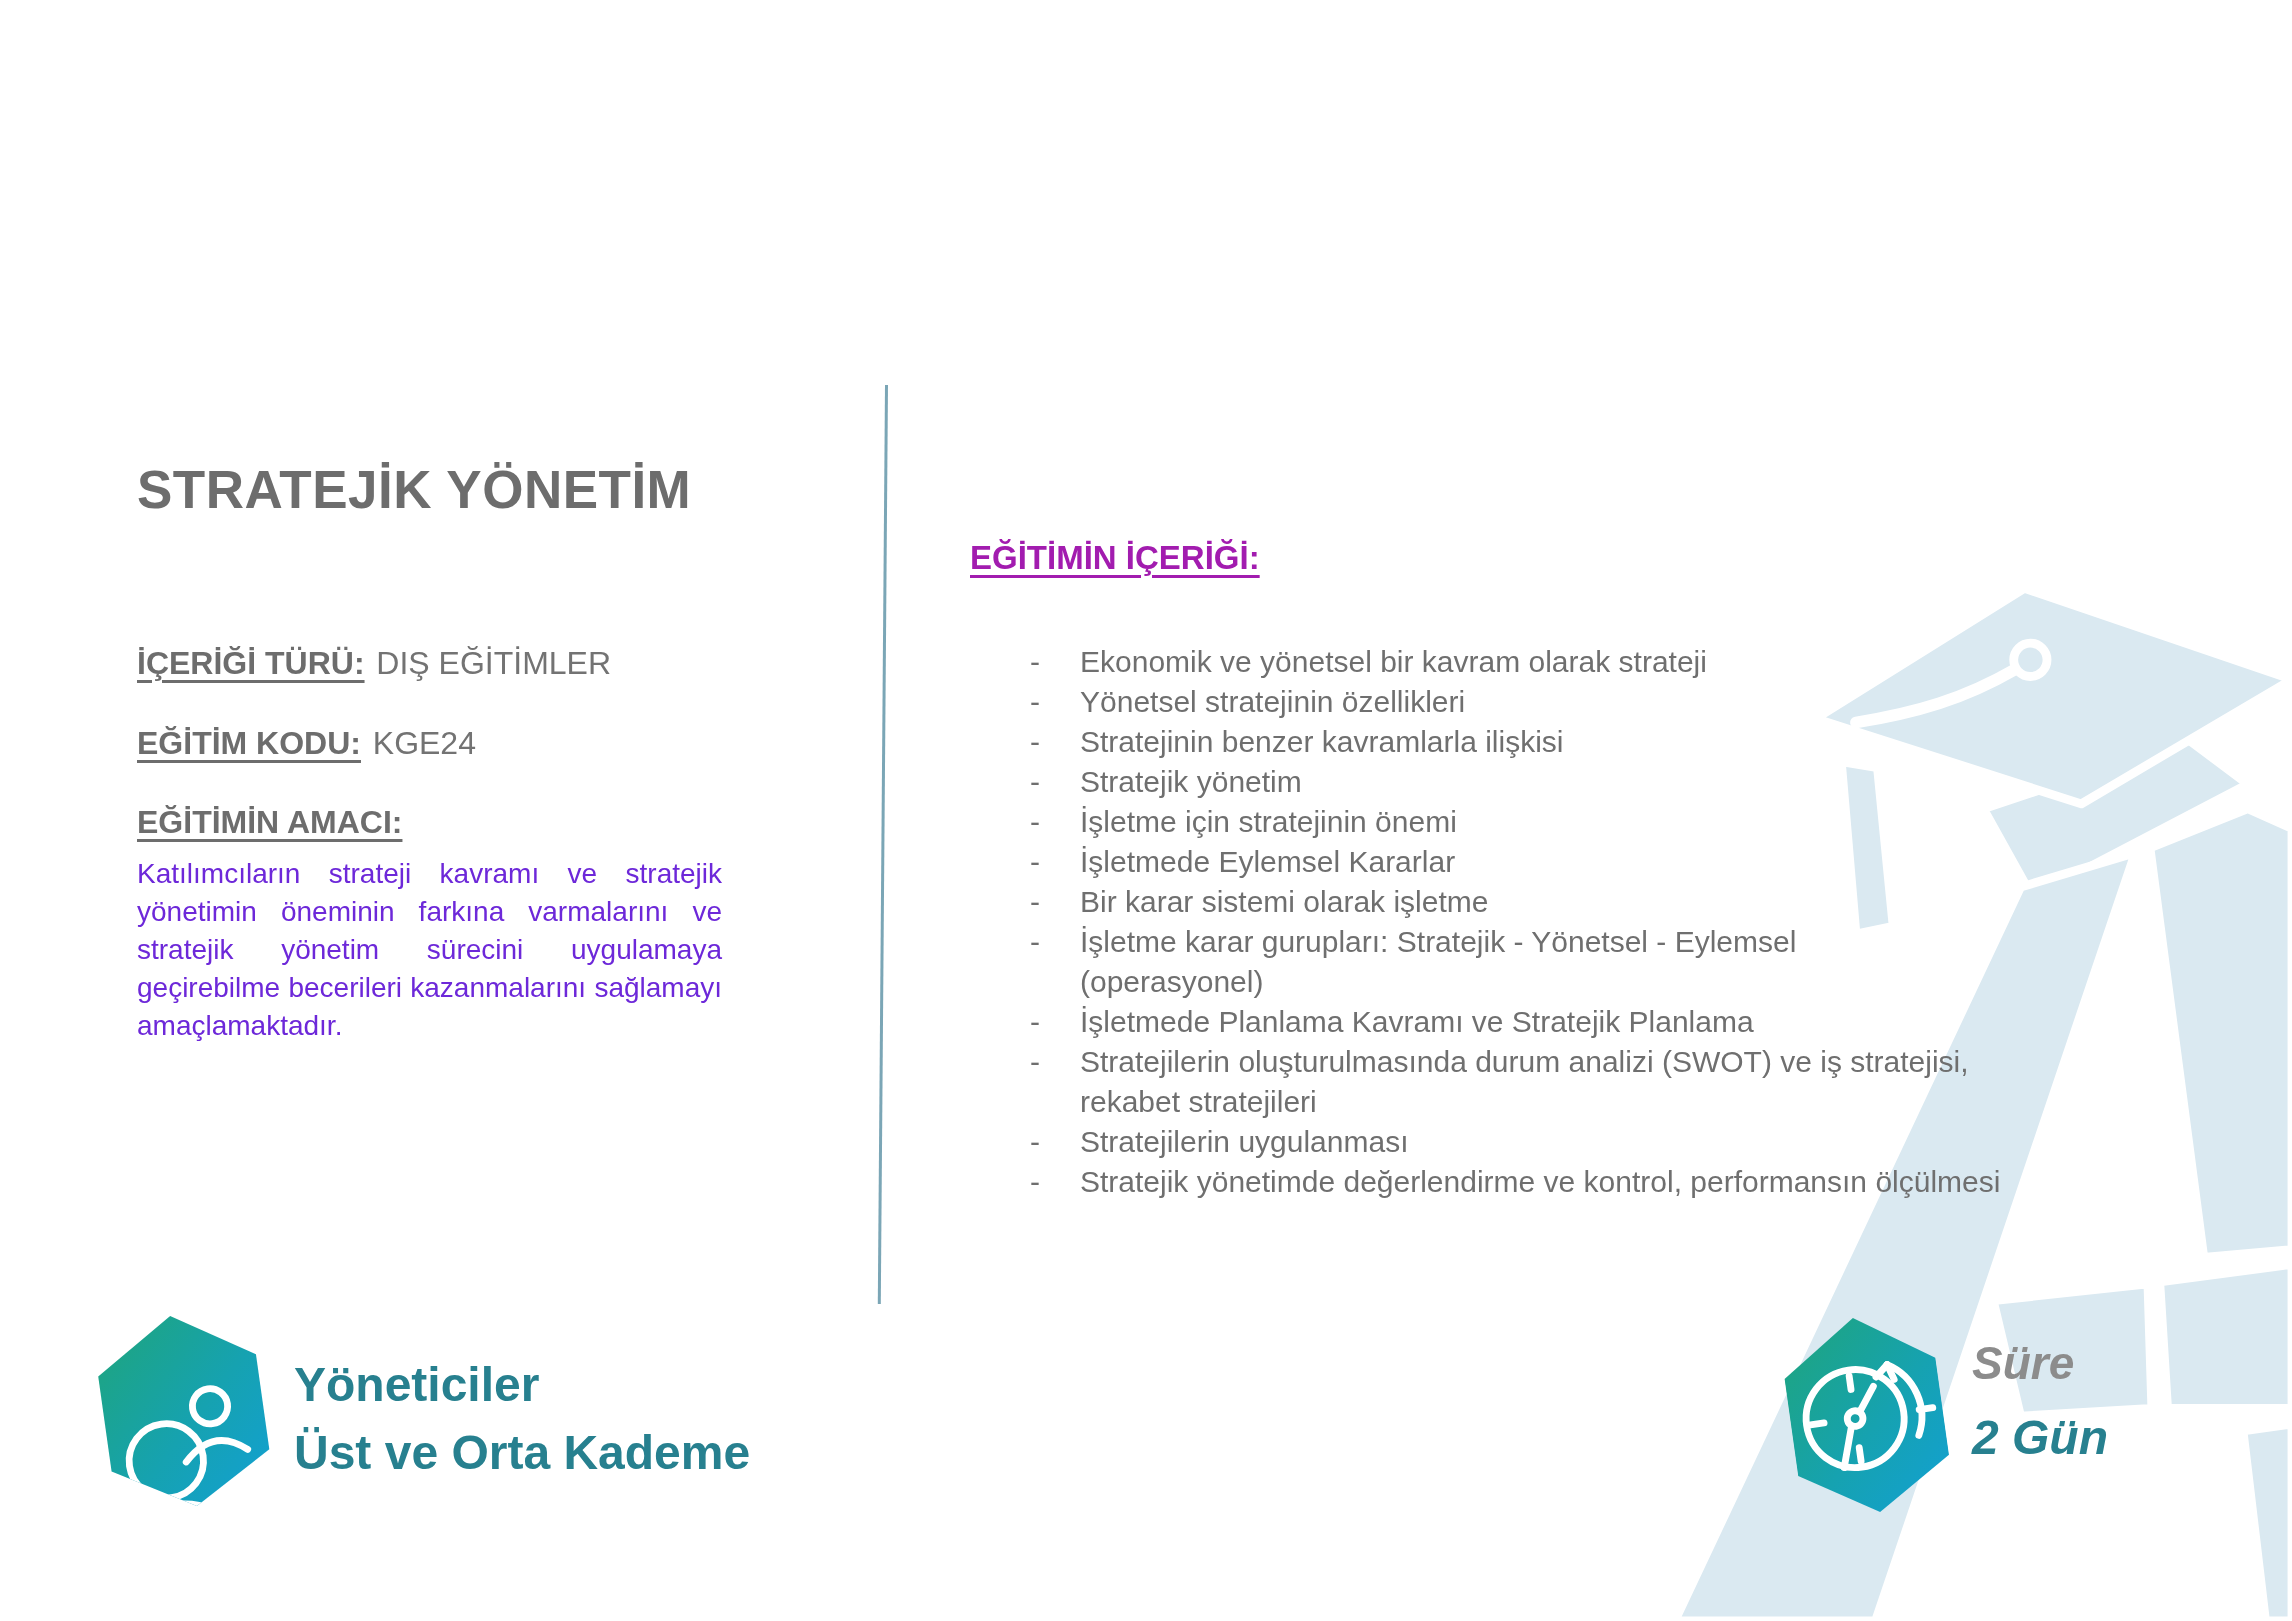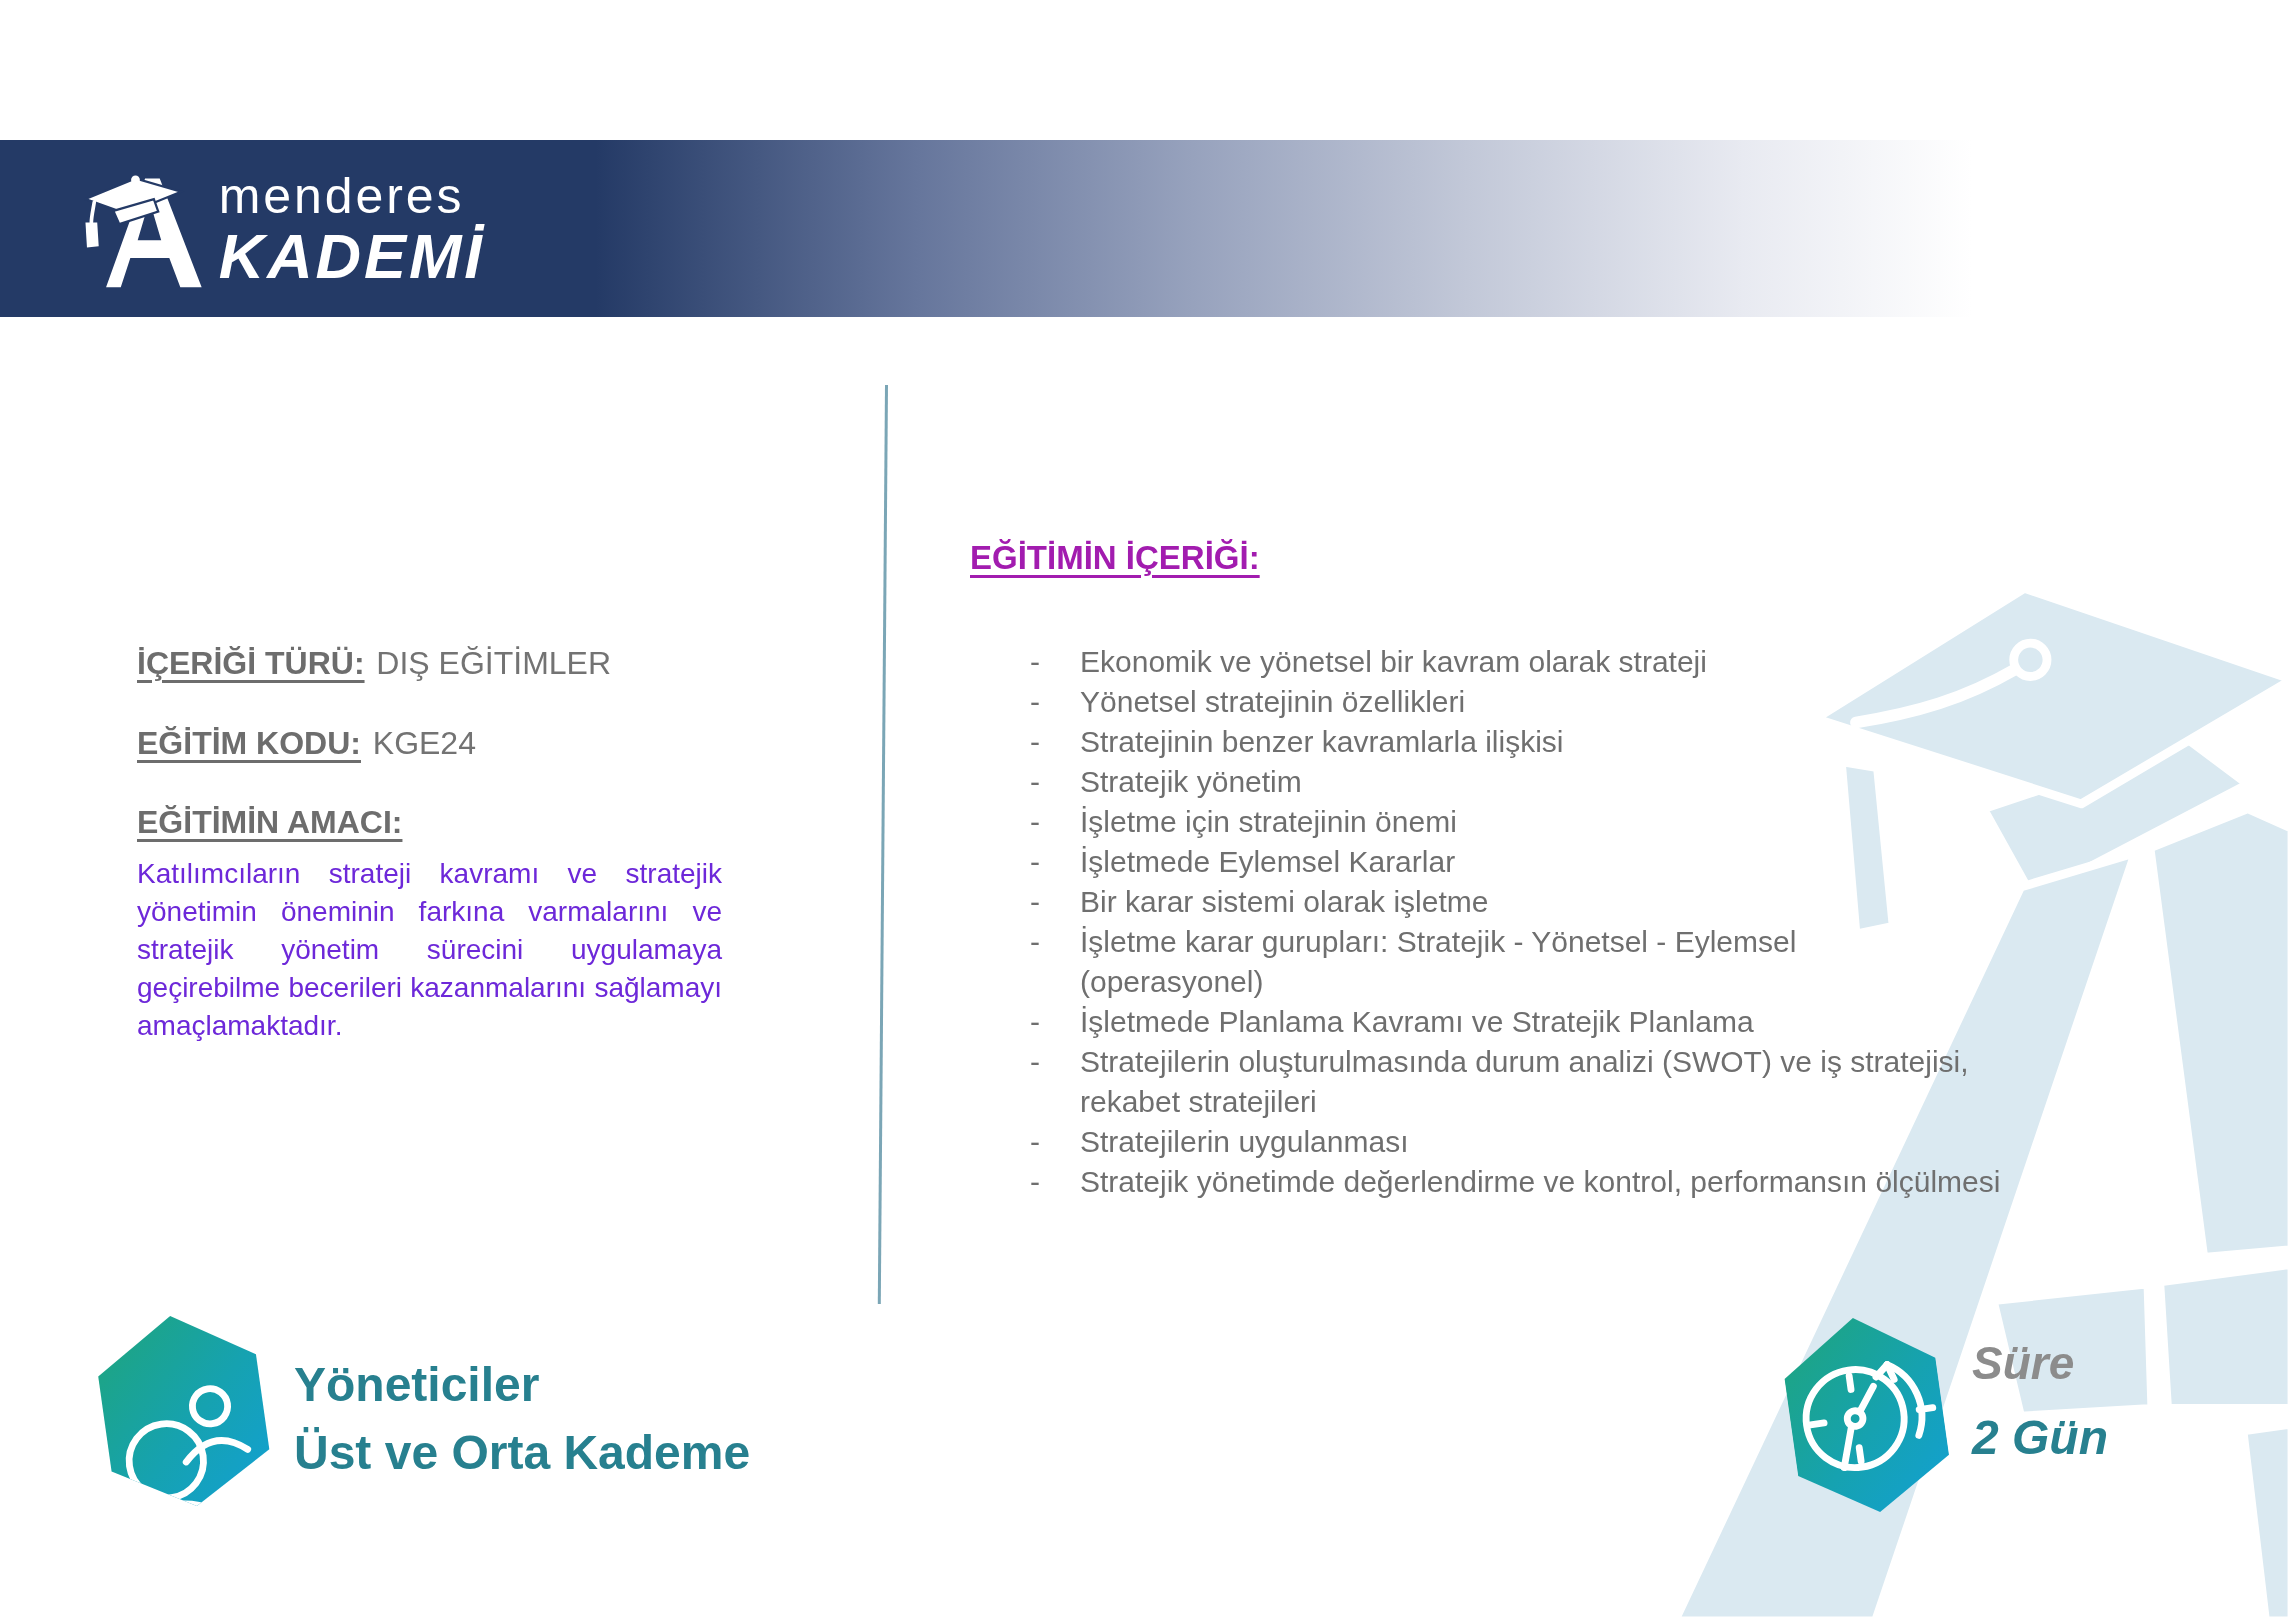--- a/index.html
+++ b/index.html
@@ -75,39 +75,24 @@
       <polygon points="440,812 598,795 602,922 468,930"></polygon>
       <polygon points="610,793 745,775 745,922 618,922"></polygon>
       <polygon points="695,945 745,938 745,1139 718,1139"></polygon>
       <polygon points="259,218 472,85 745,178 530,305"></polygon>
       <polygon points="285,262 322,268 338,430 300,438"></polygon>
       <circle cx="478" cy="158" r="17"></circle>
     </g>
     <path d="M462,168 C410,198 362,212 300,222" fill="none" stroke="#ffffff" stroke-width="12" stroke-linecap="round"></path>
   </svg>
 
-  <header class="banner">
-    <div class="logo">
-      <svg class="logo-a-svg" viewBox="0 0 170 160" aria-hidden="true">
-        <path d="M30,160 L83,12 L103,12 L160,160 L131,160 L116,120 L63,120 L50,160 Z M89,42 L73,96 L105,96 Z" fill="#ffffff" fill-rule="evenodd"></path>
-        <polygon points="2,40 70,12 132,30 58,60" fill="#ffffff" stroke="#243a66" stroke-width="3"></polygon>
-        <polygon points="40,56 95,40 101,57 48,74" fill="#ffffff" stroke="#243a66" stroke-width="3"></polygon>
-        <path d="M14,44 C12,56 10,64 10,72" fill="none" stroke="#ffffff" stroke-width="5" stroke-linecap="round"></path>
-        <polygon points="2,72 18,72 20,104 4,106" fill="#ffffff"></polygon>
-        <circle cx="70" cy="14" r="6" fill="#ffffff"></circle>
-      </svg>
-      <div class="logo-text">
-        <div class="brand-top">menderes</div>
-        <div class="brand-bottom">KADEMİ</div>
-      </div>
-    </div>
-  </header>
 
   <div class="divider"></div>
 
+  <h1 class="title">STRATEJİK YÖNETİM</h1>
 
   <div class="field field-1">
     <span class="field-label">İÇERİĞİ TÜRÜ:</span><span class="field-value">DIŞ EĞİTİMLER</span>
   </div>
   <div class="field field-2">
     <span class="field-label">EĞİTİM KODU:</span><span class="field-value">KGE24</span>
   </div>
 
   <h2 class="purpose-heading">EĞİTİMİN AMACI:</h2>
   <p class="purpose-text">Katılımcıların strateji kavramı ve stratejik yönetimin öneminin farkına varmalarını ve stratejik yönetim sürecini uygulamaya geçirebilme becerileri kazanmalarını sağlamayı amaçlamaktadır.</p>

